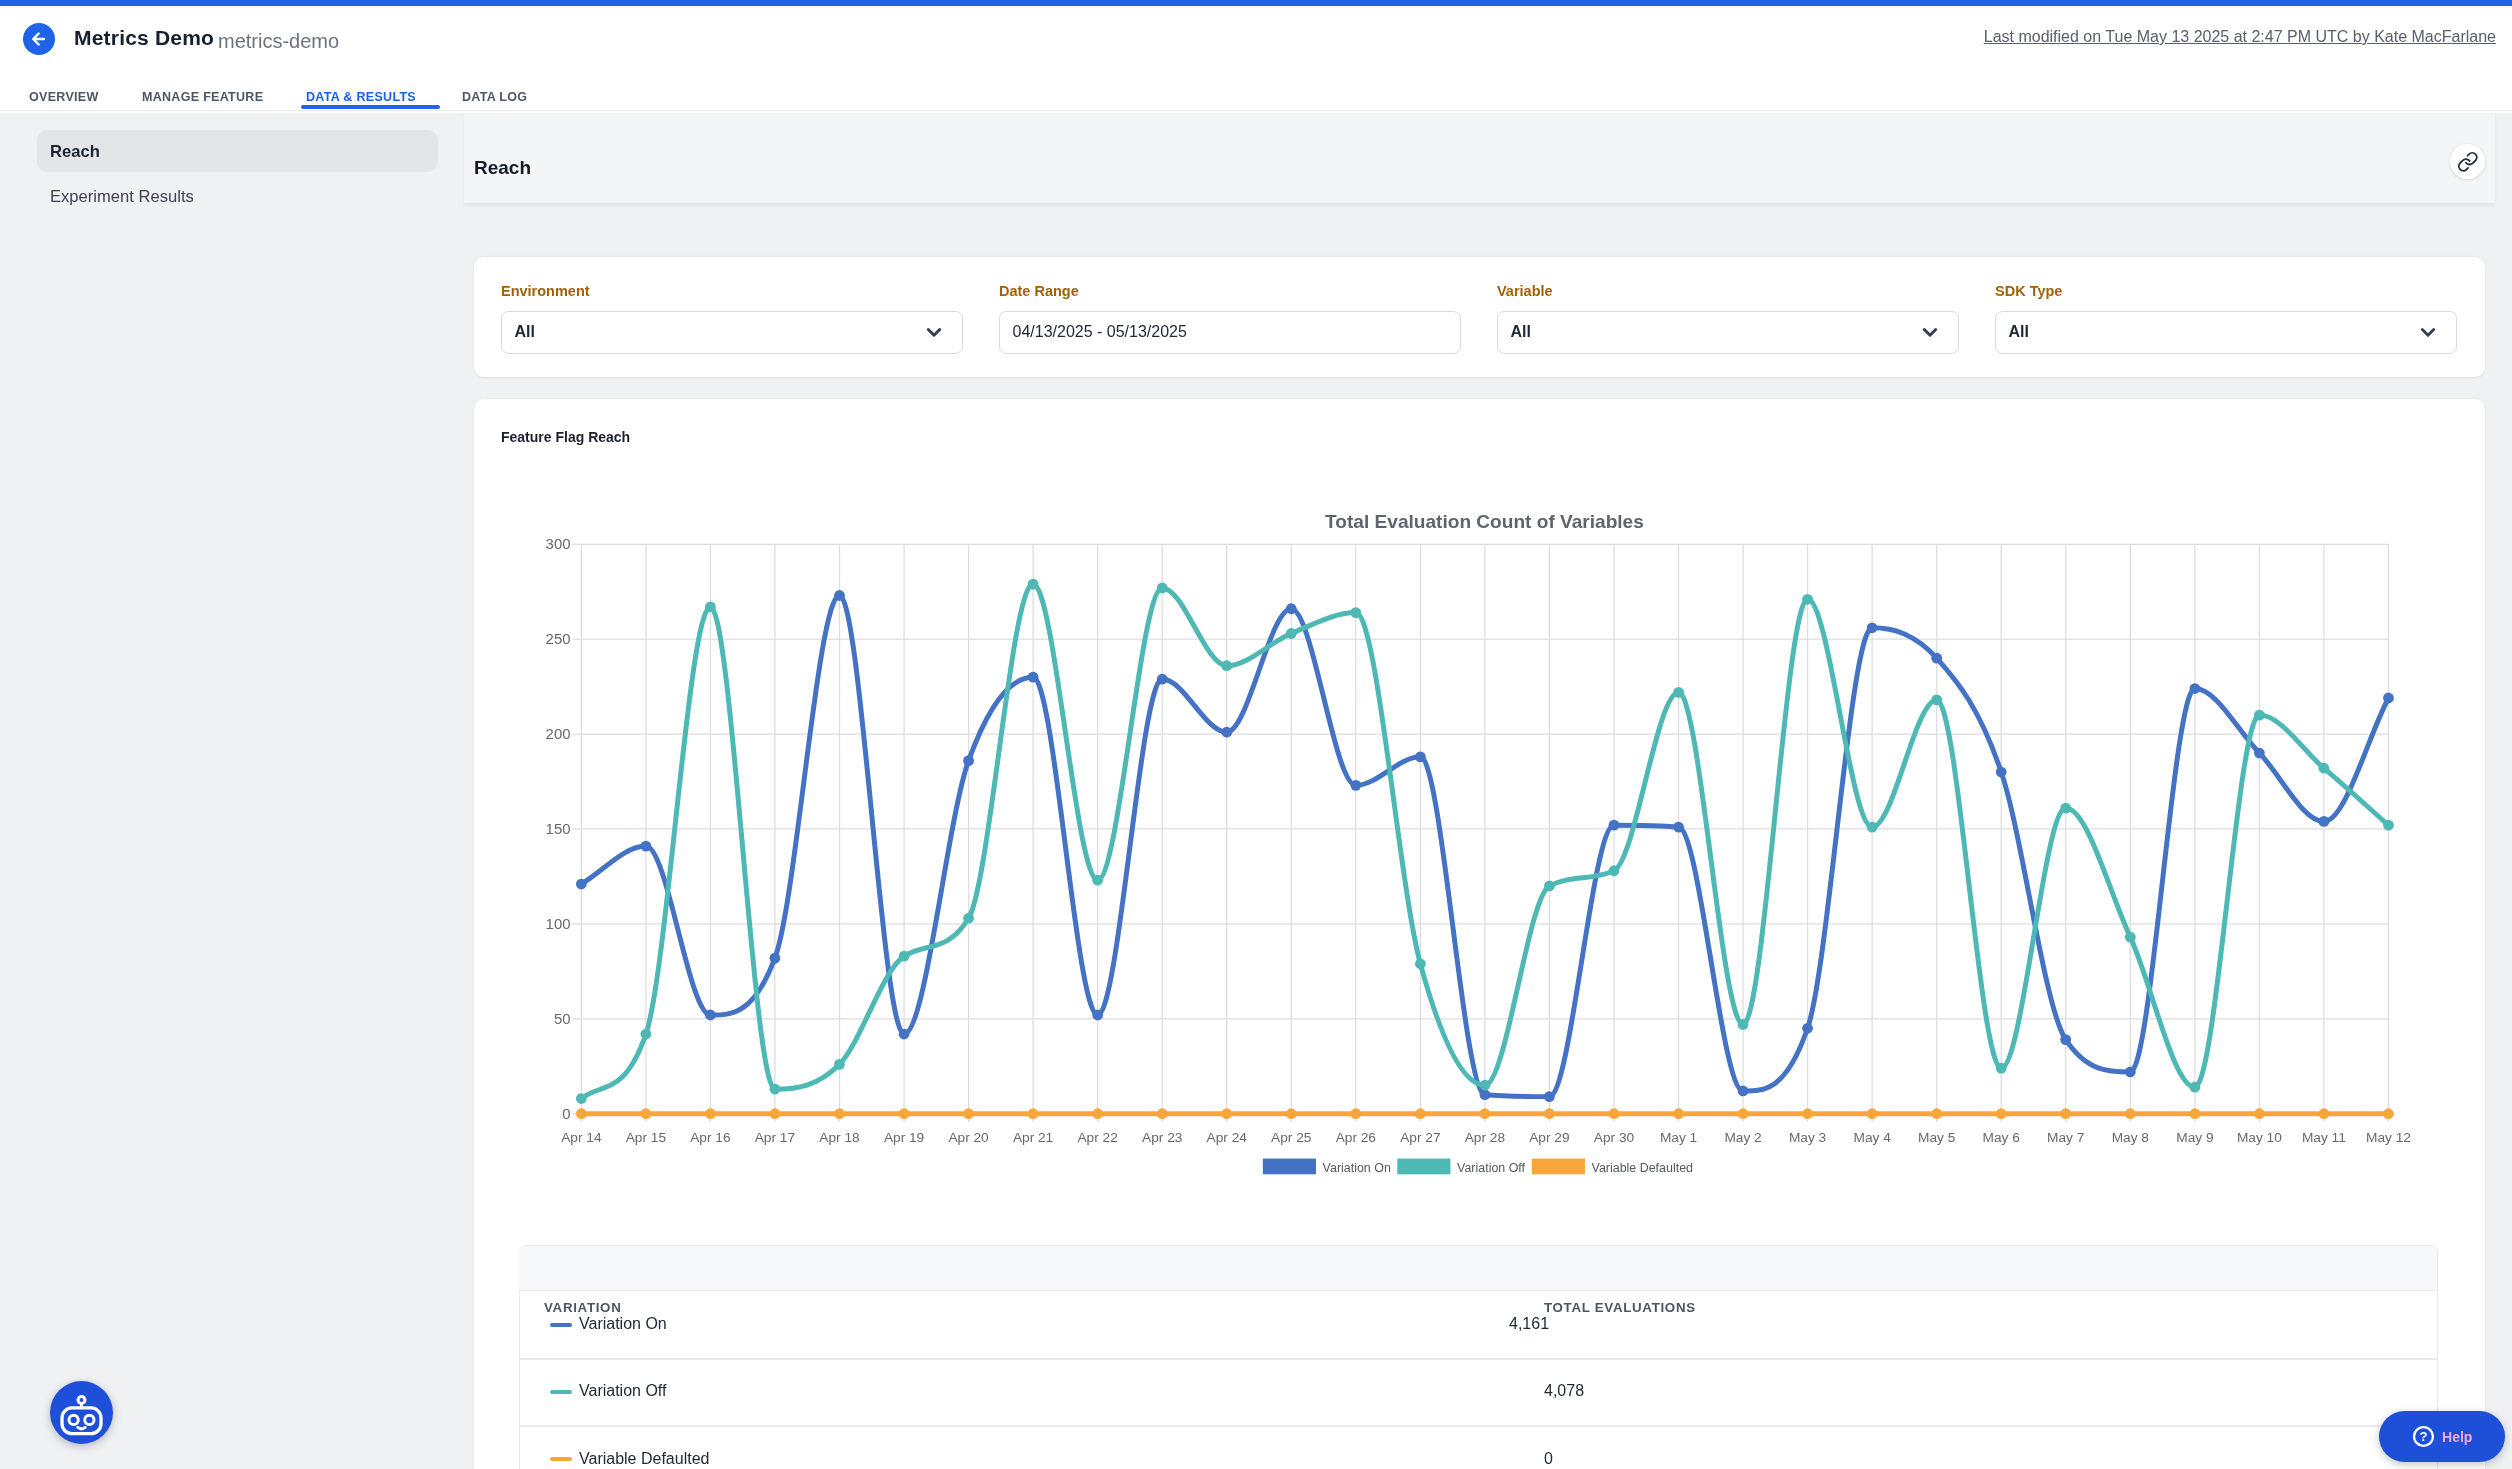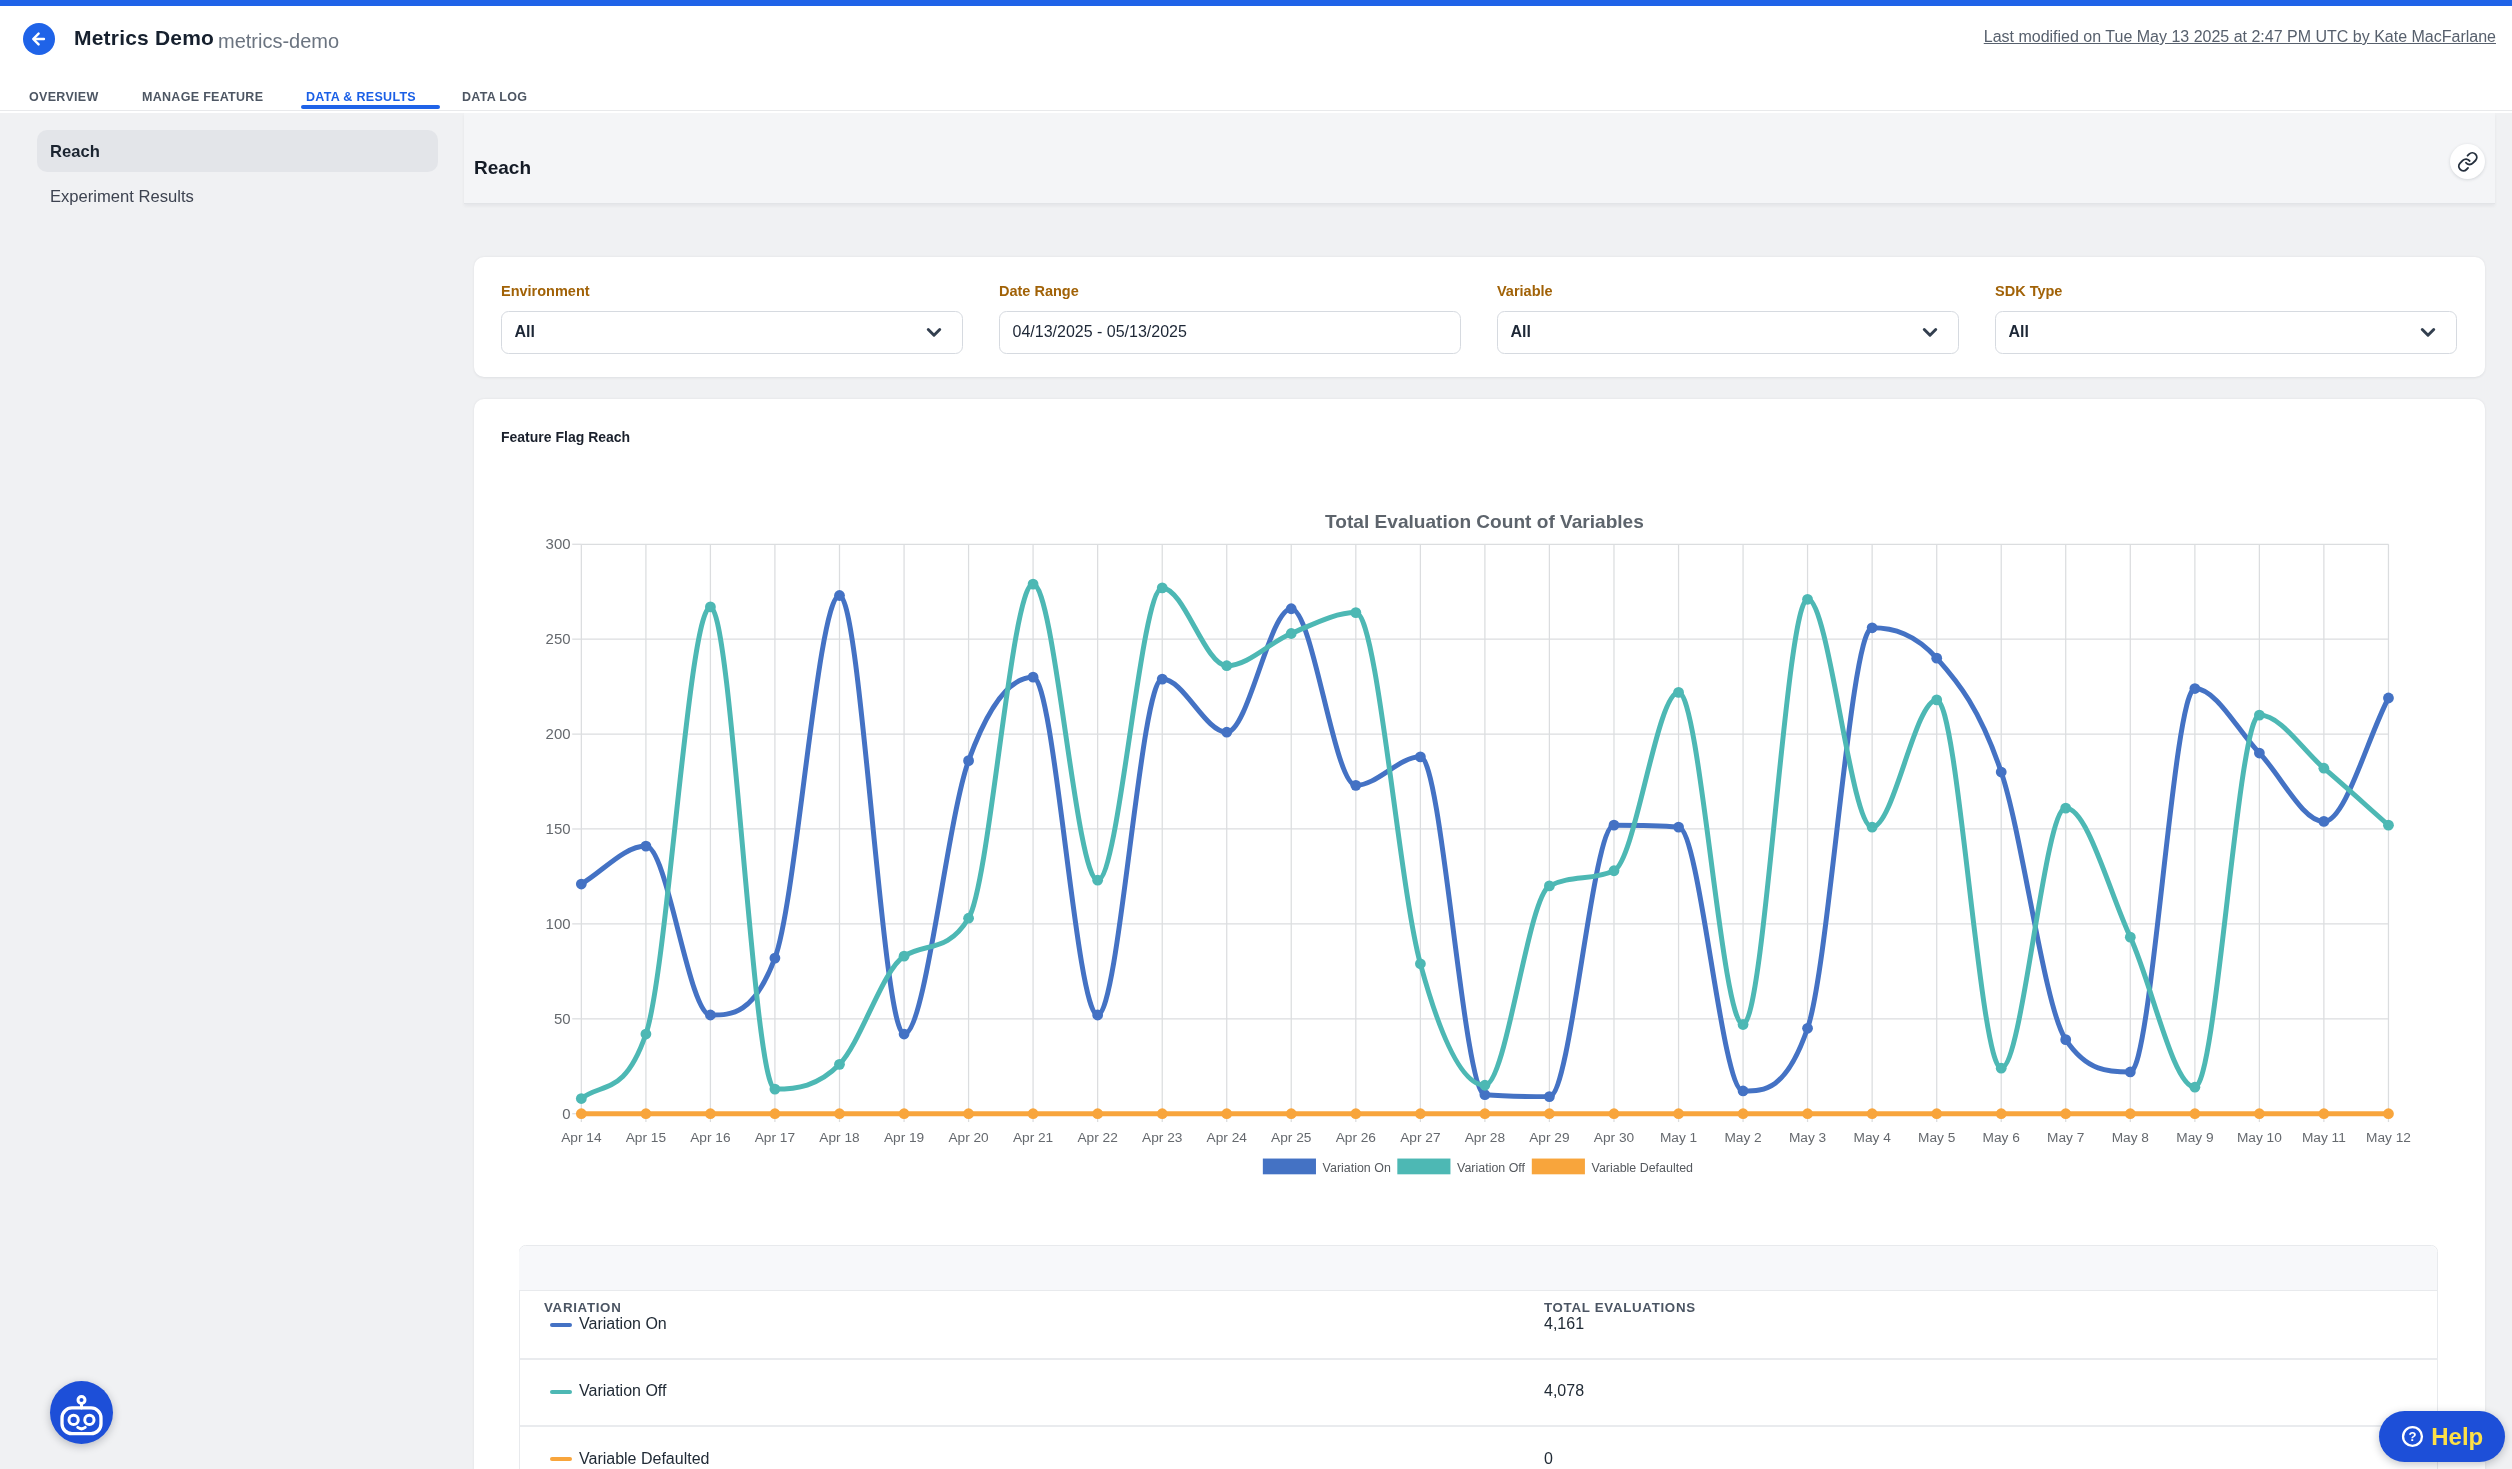--- a/index.html
+++ b/index.html
@@ -27,21 +27,21 @@
 #chartcard { left:474px; top:399px; width:2011px; height:1088px; background:#fff; border-radius:10px; box-shadow:0 0.8px 2.5px rgba(16,24,40,0.08); }
 #ffr { left:501px; top:429px; font-size:14px; font-weight:bold; color:#1a202c; }
 #tbl { left:519px; top:1245px; width:1919px; height:242px; border:1.7px solid #e8eaed; border-radius:6.6px; background:#fff; }
 #thead { left:519px; top:1246px; width:1918px; height:45px; background:#f7f8fa; border-bottom:1.7px solid #e8eaed; border-radius:6.6px 6.6px 0 0; }
 .th { top:1300px; font-size:13.3px; font-weight:bold; letter-spacing:0.7px; color:#4b5563; }
 .rowline { left:520px; width:1918px; height:1.7px; background:#e9ebee; }
 .dash { width:21.6px; height:4.2px; border-radius:2.5px; }
 .rtext { font-size:16px; color:#212b36; }
 #robot { left:50px; top:1381px; width:63px; height:63px; border-radius:50%; background:#1d4fd8; box-shadow:0 2.5px 8.3px rgba(16,24,40,0.25); }
 #help { left:2379px; top:1411px; width:126px; height:51px; border-radius:26px; background:#1d4fd8; box-shadow:0 2.5px 8.3px rgba(16,24,40,0.25); display:flex; align-items:center; justify-content:center; gap:7.5px; }
-#help span { color:#fde047; font-size:24px; font-weight:bold; }
+#help span { color:#f9a8d4; font-size:14px; font-weight:bold; }
 </style>
 </head>
 <body>
 <div id="page">
   <div class="abs" id="content"></div>
   <div class="abs" id="topstrip"></div>
   <div class="abs" id="header"></div>
   <div class="abs" id="backbtn">
     <svg width="32" height="32" viewBox="0 0 39 39">
         <g stroke="#fff" stroke-width="3" fill="none" stroke-linecap="round" stroke-linejoin="round">
@@ -309,21 +309,21 @@
 </svg>
 
   <div class="abs" id="tbl"></div>
   <div class="abs" id="thead"></div>
   <div class="abs th" style="left:544px;">VARIATION</div>
   <div class="abs th" style="left:1544px;">TOTAL EVALUATIONS</div>
   <div class="abs rowline" style="top:1358px;"></div>
   <div class="abs rowline" style="top:1425px;"></div>
   <div class="abs dash" style="left:550px;top:1323px;background:#4472c4;"></div>
   <div class="abs rtext" style="left:579px;top:1315px;">Variation On</div>
-  <div class="abs rtext" style="left:1544px;top:1315px;">4,161</div>
+  <div class="abs rtext" style="left:1509px;top:1315px;">4,161</div>
   <div class="abs dash" style="left:550px;top:1390px;background:#4db8b4;"></div>
   <div class="abs rtext" style="left:579px;top:1382px;">Variation Off</div>
   <div class="abs rtext" style="left:1544px;top:1382px;text-align:right;">4,078</div>
   <div class="abs dash" style="left:550px;top:1457px;background:#f8a53c;"></div>
   <div class="abs rtext" style="left:579px;top:1450px;">Variable Defaulted</div>
   <div class="abs rtext" style="left:1544px;top:1450px;">0</div>
 
   <div class="abs" id="robot">
     <svg width="63" height="63" viewBox="0 0 76 76">
         <g stroke="#fff" stroke-width="3.6" fill="none" stroke-linecap="round">

